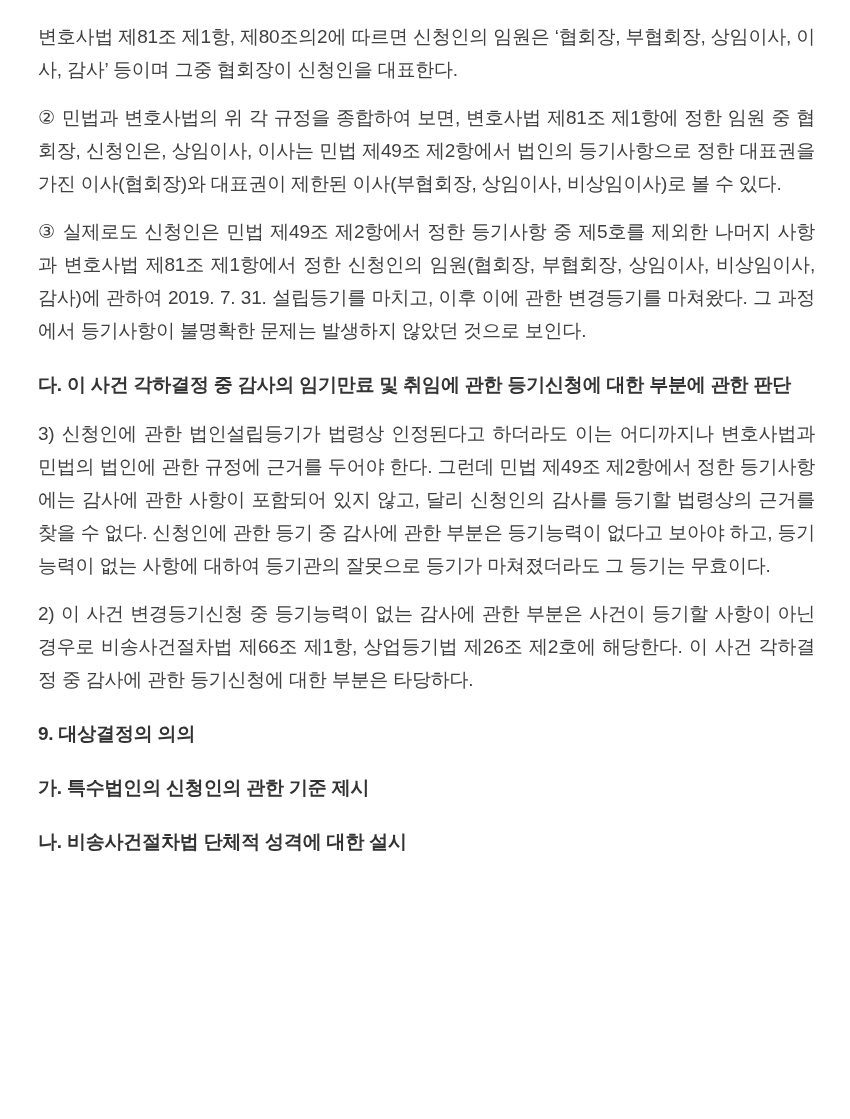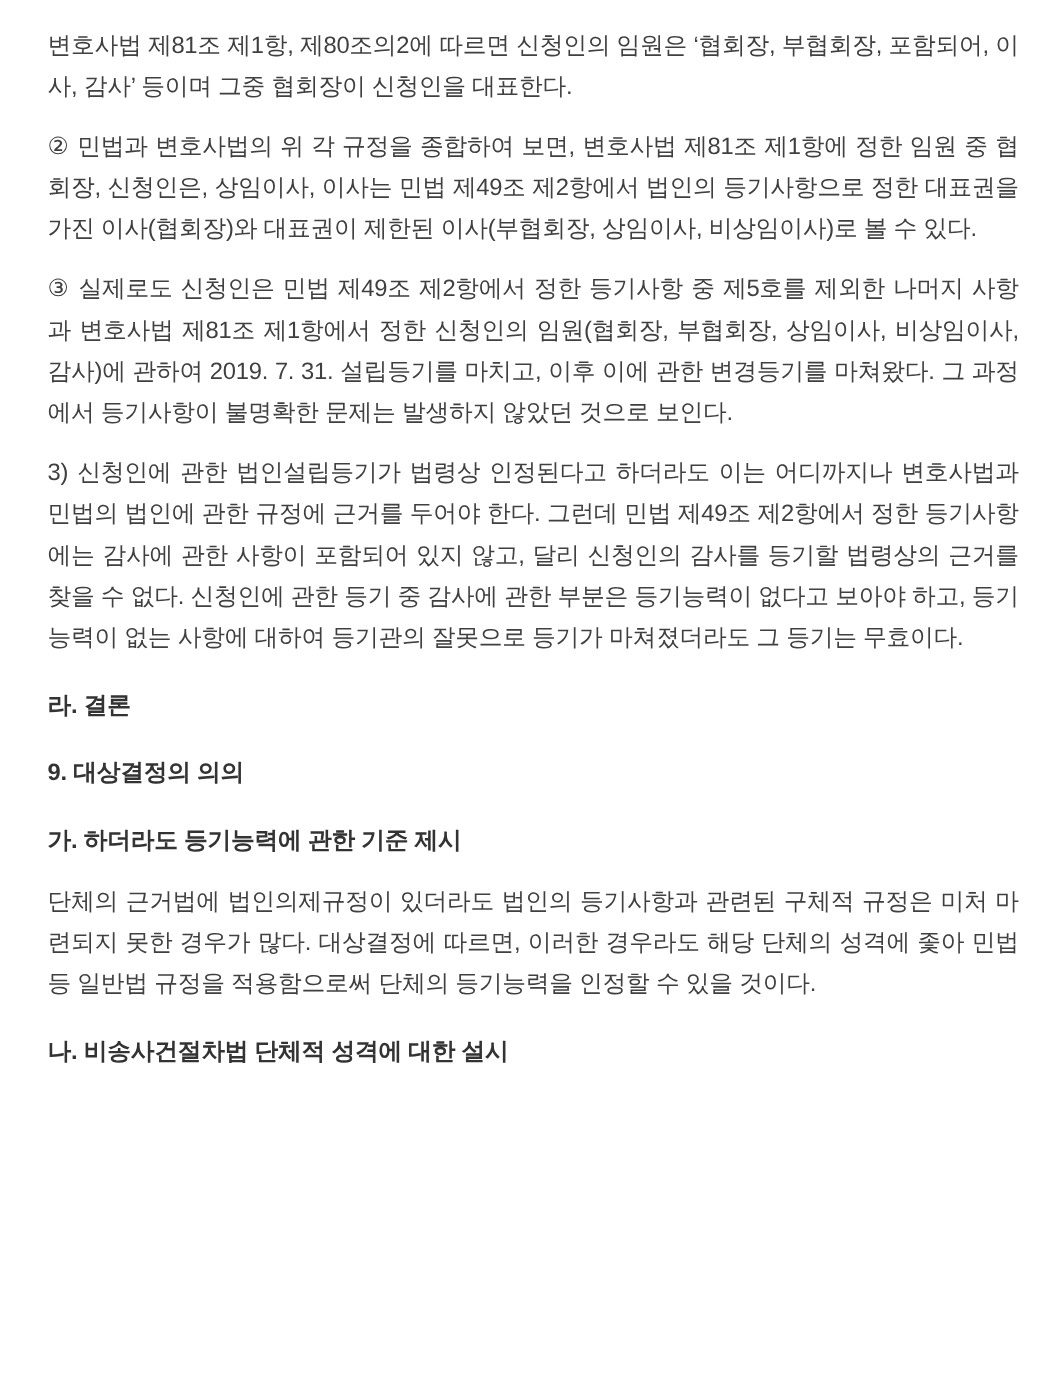--- a/index.html
+++ b/index.html
@@ -37,22 +37,22 @@
     text-align: left;
   }
   .doc > :first-child {
     margin-top: 0;
   }
 </style>
 </head>
 <body>
 
 <main class="doc">
-    <p class="body-para">변호사법 제81조 제1항, 제80조의2에 따르면 신청인의 임원은 ‘협회장, 부협회장, 포함되어, 이사, 감사’ 등이며 그중 협회장이 신청인을 대표한다.</p>
+    <p class="body-para">변호사법 제81조 제1항, 제80조의2에 따르면 신청인의 임원은 ‘협회장, 부협회장, 상임이사, 이사, 감사’ 등이며 그중 협회장이 신청인을 대표한다.</p>
     <p class="body-para">② 민법과 변호사법의 위 각 규정을 종합하여 보면, 변호사법 제81조 제1항에 정한 임원 중 협회장, 신청인은, 상임이사, 이사는 민법 제49조 제2항에서 법인의 등기사항으로 정한 대표권을 가진 이사(협회장)와 대표권이 제한된 이사(부협회장, 상임이사, 비상임이사)로 볼 수 있다.</p>
     <p class="body-para">③ 실제로도 신청인은 민법 제49조 제2항에서 정한 등기사항 중 제5호를 제외한 나머지 사항과 변호사법 제81조 제1항에서 정한 신청인의 임원(협회장, 부협회장, 상임이사, 비상임이사, 감사)에 관하여 2019. 7. 31. 설립등기를 마치고, 이후 이에 관한 변경등기를 마쳐왔다. 그 과정에서 등기사항이 불명확한 문제는 발생하지 않았던 것으로 보인다.</p>
+    <h2 class="sec-heading">다. 이 사건 각하결정 중 감사의 임기만료 및 취임에 관한 등기신청에 대한 부분에 관한 판단</h2>
     <p class="body-para">3) 신청인에 관한 법인설립등기가 법령상 인정된다고 하더라도 이는 어디까지나 변호사법과 민법의 법인에 관한 규정에 근거를 두어야 한다. 그런데 민법 제49조 제2항에서 정한 등기사항에는 감사에 관한 사항이 포함되어 있지 않고, 달리 신청인의 감사를 등기할 법령상의 근거를 찾을 수 없다. 신청인에 관한 등기 중 감사에 관한 부분은 등기능력이 없다고 보아야 하고, 등기능력이 없는 사항에 대하여 등기관의 잘못으로 등기가 마쳐졌더라도 그 등기는 무효이다.</p>
-    <h2 class="sec-heading">라. 결론</h2>
+    <p class="body-para">2) 이 사건 변경등기신청 중 등기능력이 없는 감사에 관한 부분은 사건이 등기할 사항이 아닌 경우로 비송사건절차법 제66조 제1항, 상업등기법 제26조 제2호에 해당한다. 이 사건 각하결정 중 감사에 관한 등기신청에 대한 부분은 타당하다.</p>
     <h2 class="sec-heading">9. 대상결정의 의의</h2>
-    <h2 class="sec-heading">가. 하더라도 등기능력에 관한 기준 제시</h2>
-    <p class="body-para">단체의 근거법에 법인의제규정이 있더라도 법인의 등기사항과 관련된 구체적 규정은 미처 마련되지 못한 경우가 많다. 대상결정에 따르면, 이러한 경우라도 해당 단체의 성격에 좇아 민법 등 일반법 규정을 적용함으로써 단체의 등기능력을 인정할 수 있을 것이다.</p>
+    <h2 class="sec-heading">가. 특수법인의 신청인의 관한 기준 제시</h2>
     <h2 class="sec-heading">나. 비송사건절차법 단체적 성격에 대한 설시</h2>
   </main>
 
 </body></html>

